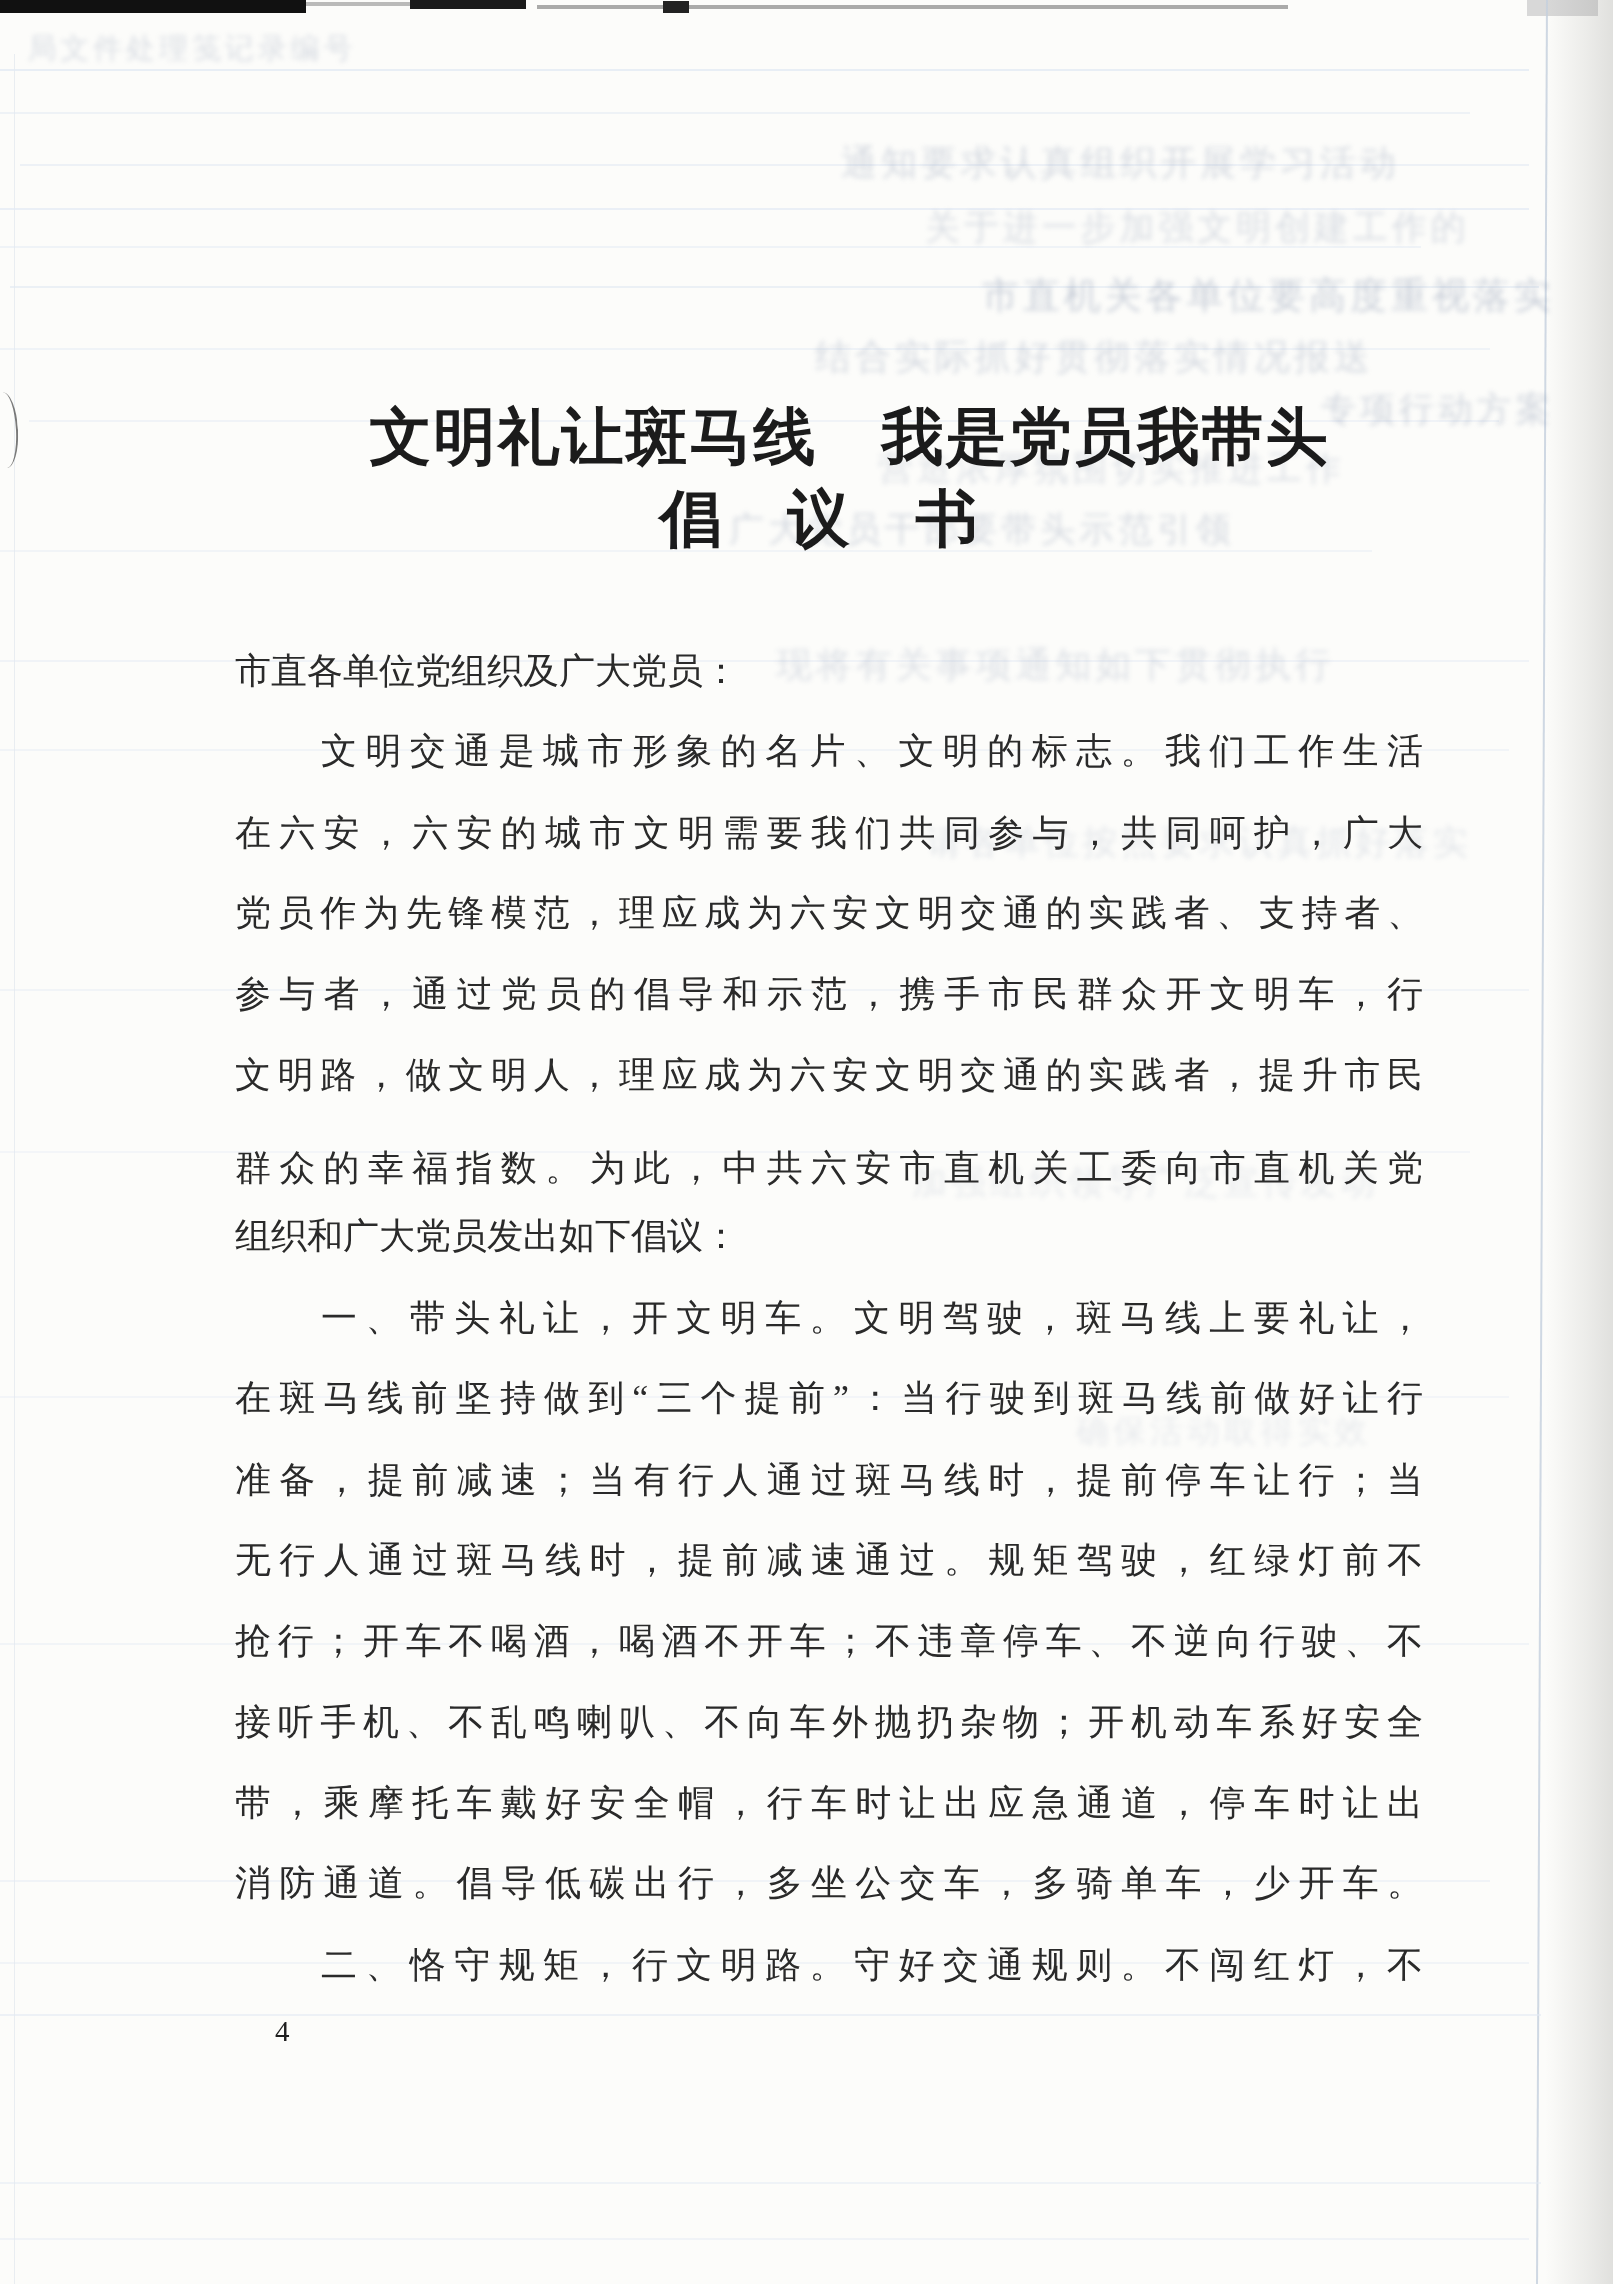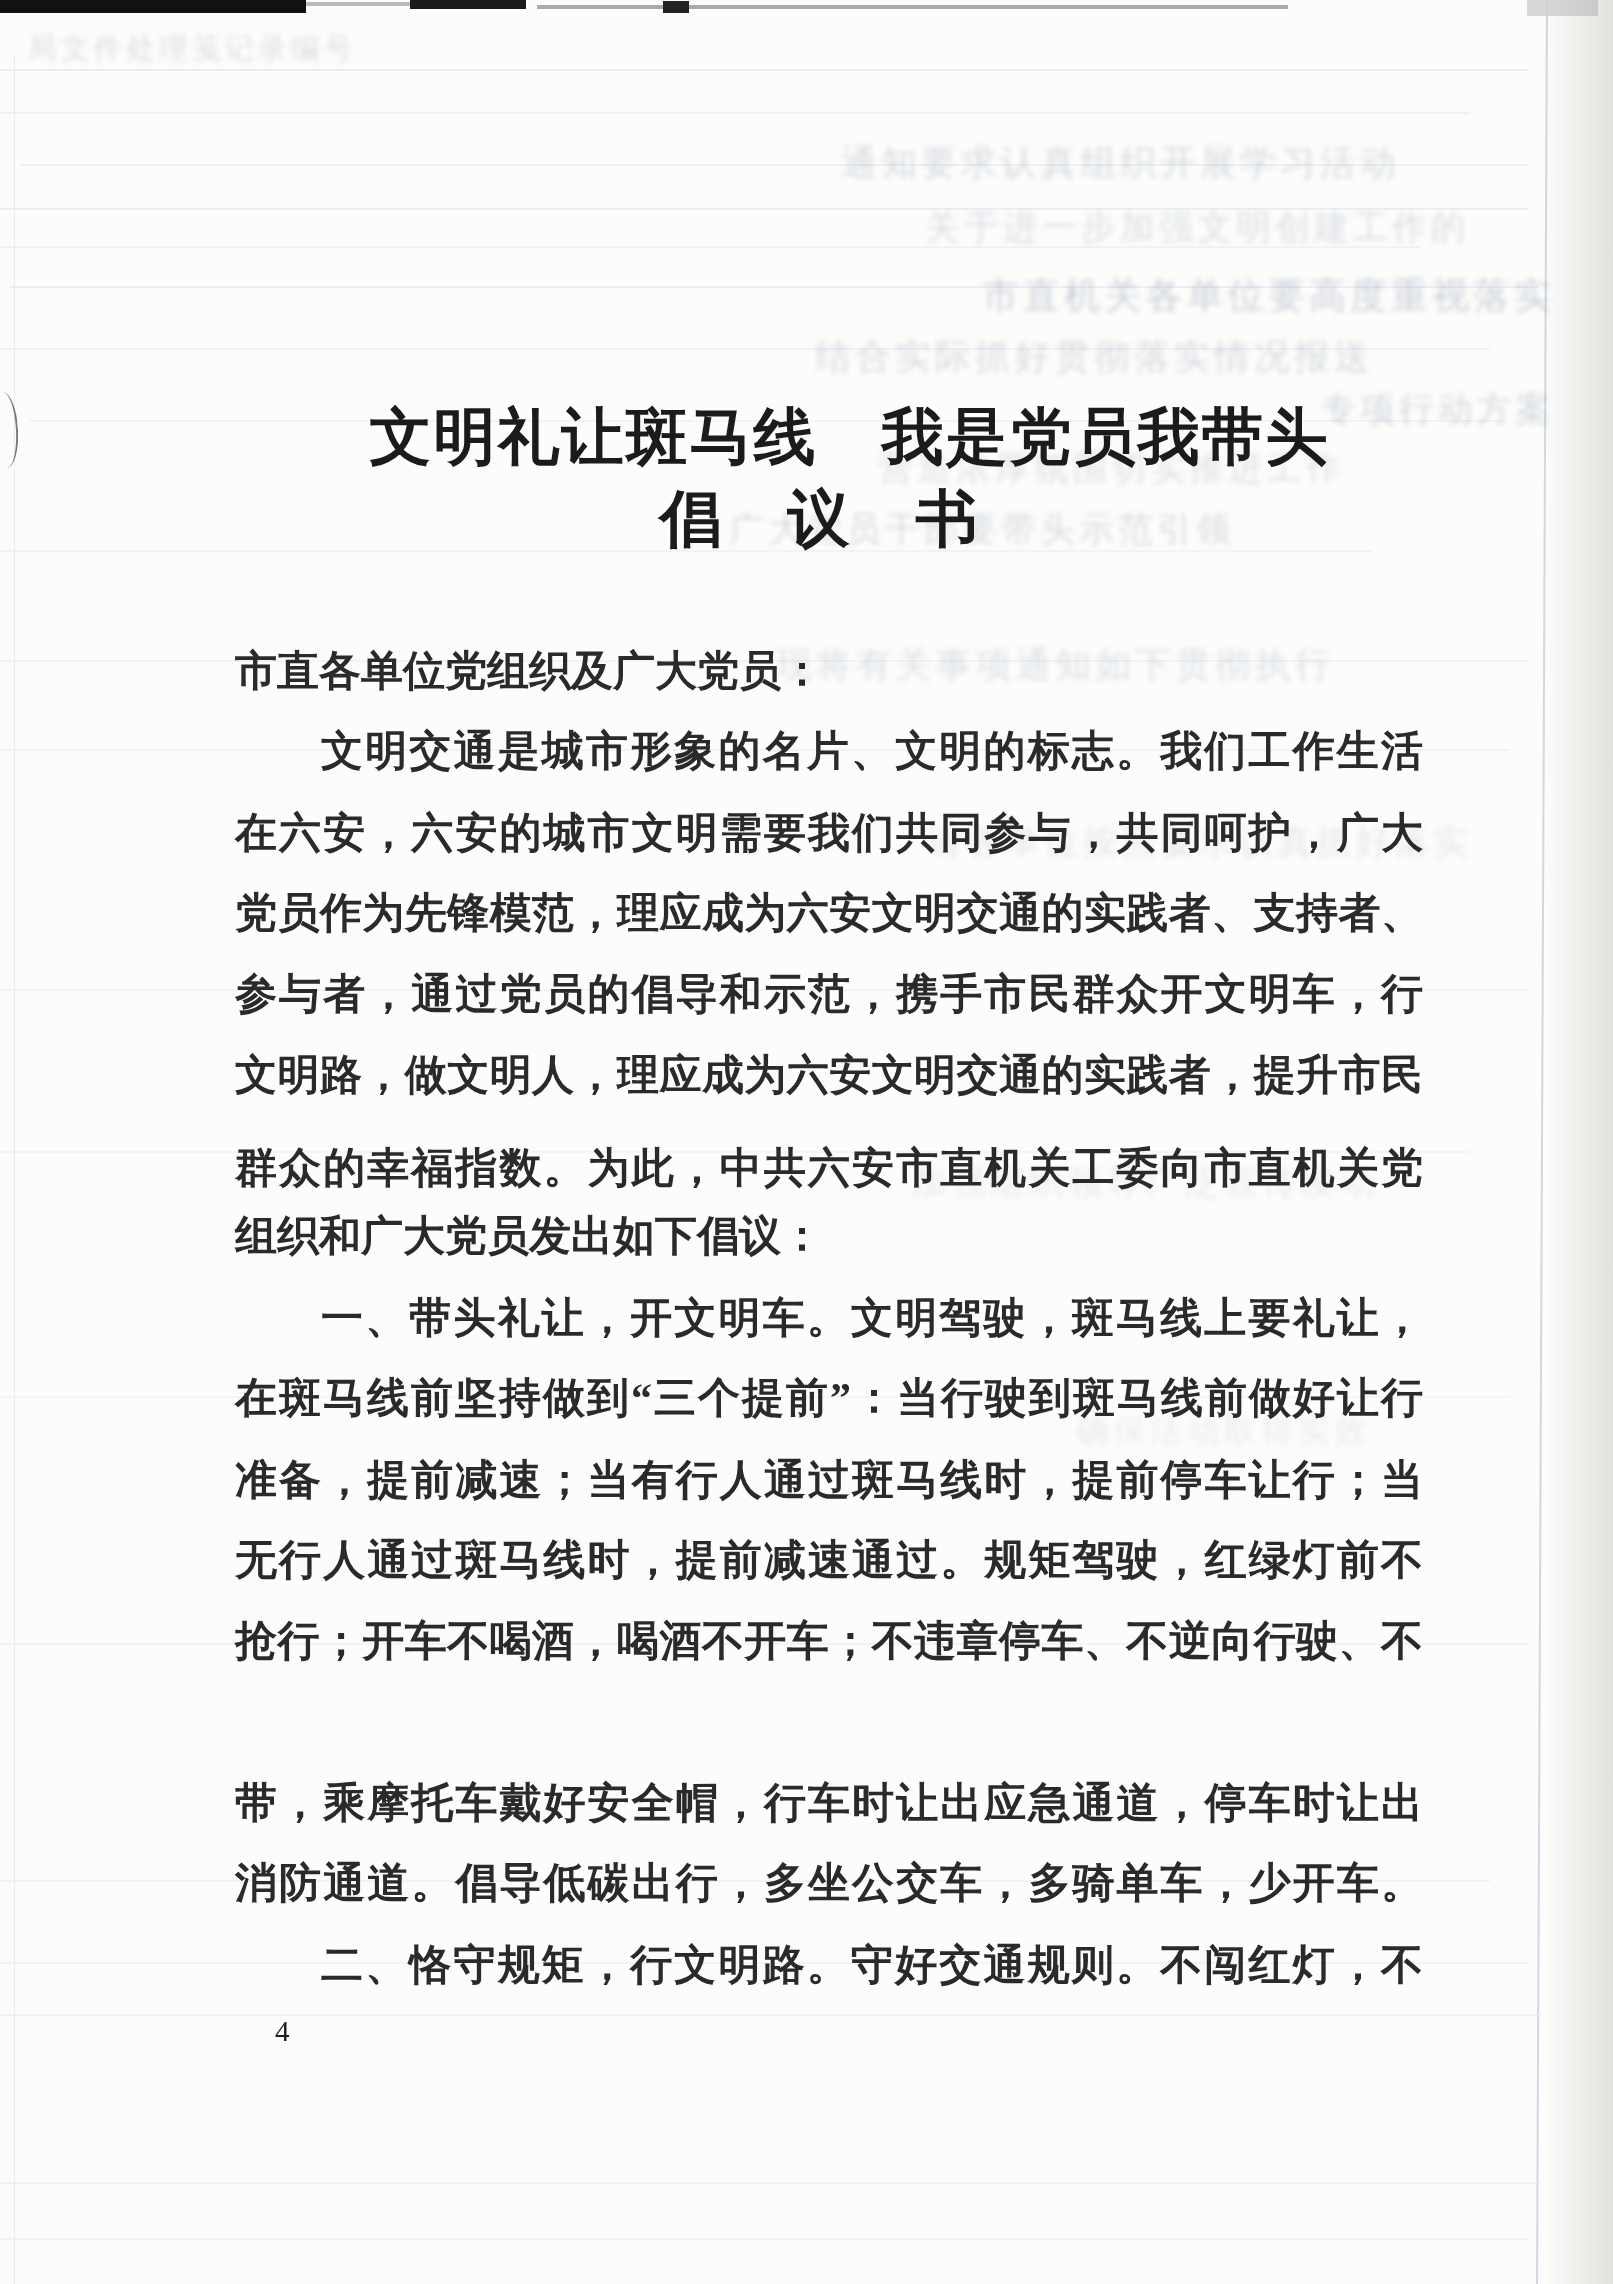--- a/index.html
+++ b/index.html
@@ -28,22 +28,22 @@
   
   .title{
     position:absolute;left:0;width:1613px;text-align:center;
     font-weight:bold;font-size:62px;line-height:74px;color:#1b1b1b;
     letter-spacing:2px;white-space:nowrap;padding-left:13px;
   }
   .title-1{top:400px;padding-left:43px;}
   .title-2{top:482px;}
   .bl{
     position:absolute;left:235px;width:1188px;height:55px;
-    font-size:42px;line-height:49px;color:#2a2a2a;
-    white-space:nowrap;overflow:visible;font-weight:bold;
+    font-size:36px;line-height:49px;color:#2a2a2a;
+    white-space:nowrap;overflow:visible;
   }
   .j{white-space:normal;text-align:justify;text-align-last:justify;}
   .ind{left:321px;width:1102px;}
   .page-number{
     position:absolute;left:275px;top:2015px;
     font-size:29px;color:#1e1e1e;
   }
 </style>
 </head>
 <body>
@@ -105,20 +105,21 @@
   <div class="bl j" style="top:889px;">党员作为先锋模范，理应成为六安文明交通的实践者、支持者、</div>
   <div class="bl j" style="top:970px;">参与者，通过党员的倡导和示范，携手市民群众开文明车，行</div>
   <div class="bl j" style="top:1051px;">文明路，做文明人，理应成为六安文明交通的实践者，提升市民</div>
   <div class="bl j" style="top:1144px;">群众的幸福指数。为此，中共六安市直机关工委向市直机关党</div>
   <div class="bl" style="top:1212px;">组织和广大党员发出如下倡议：</div>
   <div class="bl j ind" style="top:1294px;">一、带头礼让，开文明车。文明驾驶，斑马线上要礼让，</div>
   <div class="bl j" style="top:1374px;">在斑马线前坚持做到“三个提前”：当行驶到斑马线前做好让行</div>
   <div class="bl j" style="top:1536px;">无行人通过斑马线时，提前减速通过。规矩驾驶，红绿灯前不</div>
   <div class="bl j" style="top:1456px;">准备，提前减速；当有行人通过斑马线时，提前停车让行；当</div>
   <div class="bl j" style="top:1617px;">抢行；开车不喝酒，喝酒不开车；不违章停车、不逆向行驶、不</div>
+  <div class="bl j" style="top:1698px;">接听手机、不乱鸣喇叭、不向车外抛扔杂物；开机动车系好安全</div>
   <div class="bl j" style="top:1779px;">带，乘摩托车戴好安全帽，行车时让出应急通道，停车时让出</div>
   <div class="bl j" style="top:1859px;">消防通道。倡导低碳出行，多坐公交车，多骑单车，少开车。</div>
   <div class="bl j ind" style="top:1941px;">二、恪守规矩，行文明路。守好交通规则。不闯红灯，不</div>
 
   <div class="page-number">4</div>
 
 </div>
 
 
 </body></html>

